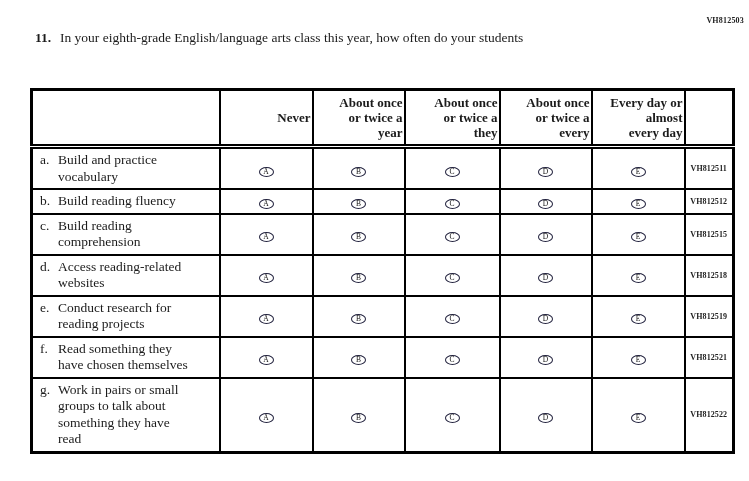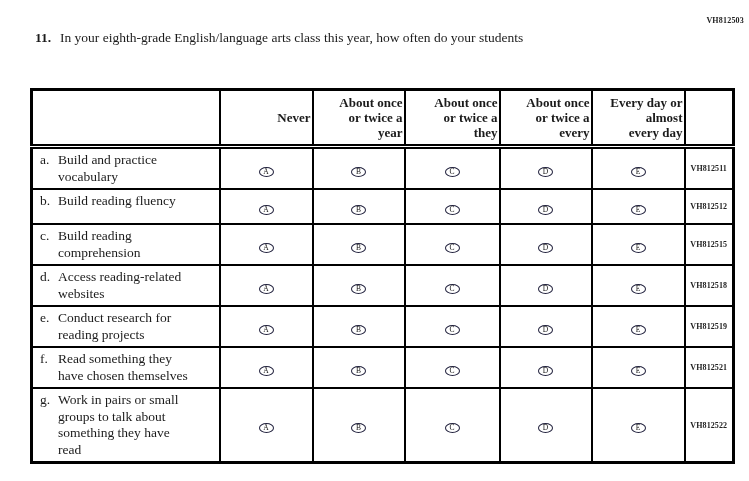--- a/index.html
+++ b/index.html
@@ -91,21 +91,21 @@
     background: #fff;
     cursor: pointer;
   }
   td.code-cell {
     text-align: center;
     vertical-align: middle;
     font-size: 8px;
     font-weight: 700;
     letter-spacing: 0.1px;
     color: #222;
-    padding: 12px 1px;
+    padding: 2px 1px;
   }
 </style>
 </head>
 <body>
 
 <div class="page">
 
   <div class="top-code">VH812503</div>
 
   <div class="question">

